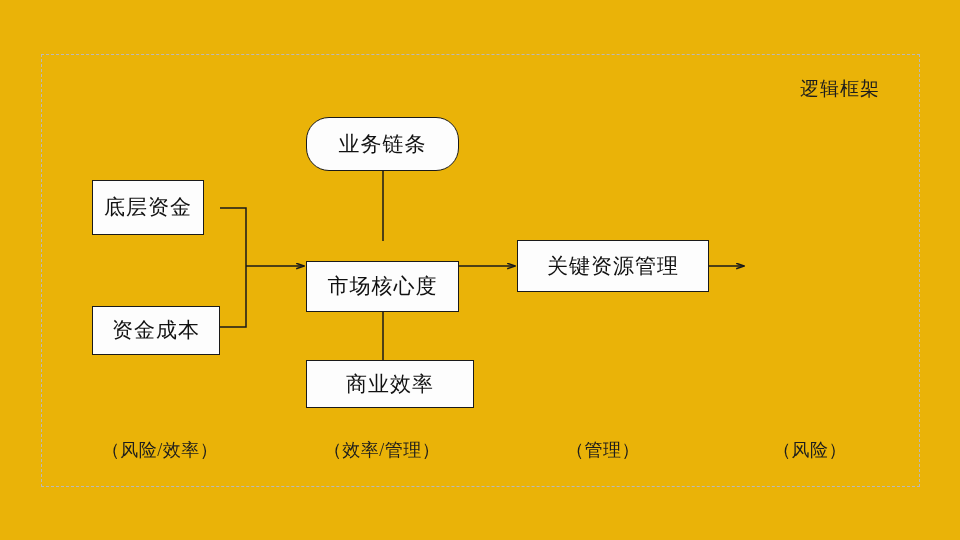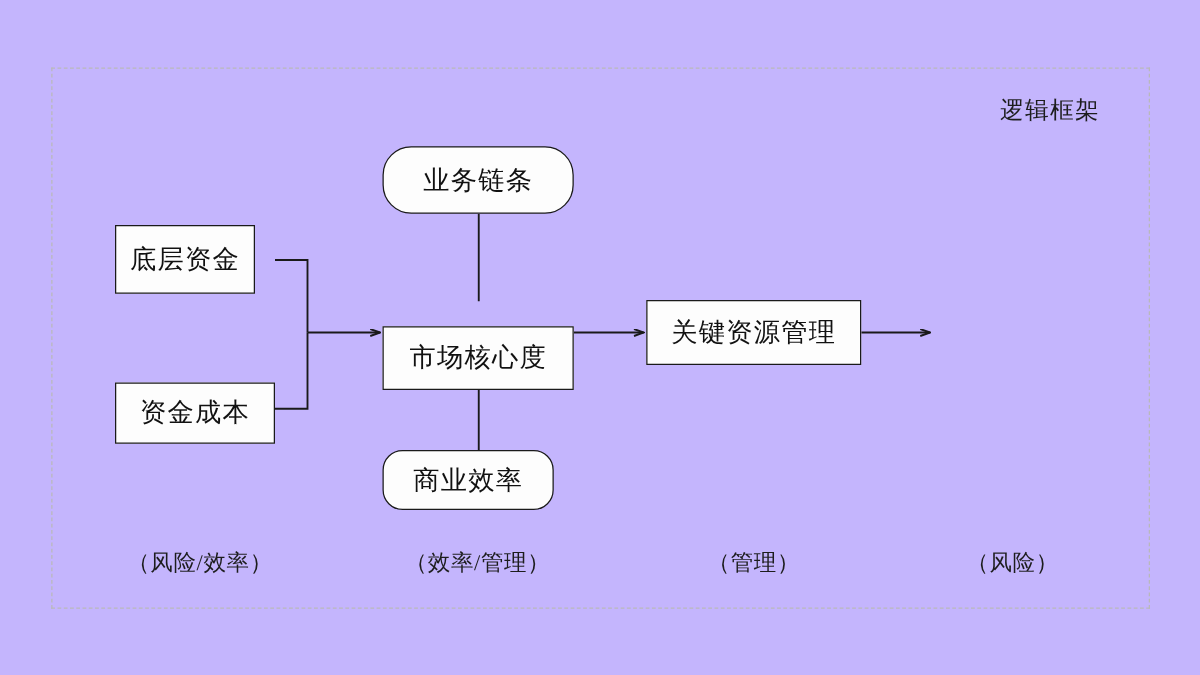--- a/index.html
+++ b/index.html
@@ -11,21 +11,21 @@
     width: 960px;
     height: 540px;
     overflow: hidden;
     font-family: "Liberation Serif", "DejaVu Serif", serif;
     color: #1a1a1a;
   }
   #canvas {
     position: relative;
     width: 960px;
     height: 540px;
-    background: #c4b5fd;
+    background: #eab308;
   }
   
   .frame {
     position: absolute;
     left: 41px;
     top: 54px;
     width: 879px;
     height: 433px;
     border: 1px dashed #b9b9b9;
     box-sizing: border-box;
@@ -56,22 +56,22 @@
     font-size: 21px;
     line-height: 1;
     letter-spacing: 1px;
     color: #111111;
     white-space: nowrap;
   }
   .n-base-funds   { left: 92px;  top: 180px; width: 112px; height: 55px; }
   .n-fund-cost    { left: 92px;  top: 306px; width: 128px; height: 49px; }
   .n-biz-chain    { left: 306px; top: 117px; width: 153px; height: 54px; border-radius: 23px; }
   .n-market-core  { left: 306px; top: 241px; width: 153px; height: 51px; margin-top: 20px; }
-  .n-biz-eff      { left: 306px; top: 360px; width: 137px; height: 48px; border-radius: 16px; }
-  .n-key-res      { left: 517px; top: 240px; width: 172px; height: 52px; }
+  .n-biz-eff      { left: 306px; top: 360px; width: 168px; height: 48px; }
+  .n-key-res      { left: 517px; top: 240px; width: 192px; height: 52px; }
   .n-compliance   { left: 746px; top: 241px; width: 129px; height: 49px; }
 
   
   .caption {
     position: absolute;
     text-align: center;
     font-size: 18px;
     line-height: 24px;
     letter-spacing: 0.5px;
     color: #1d1d1d;

